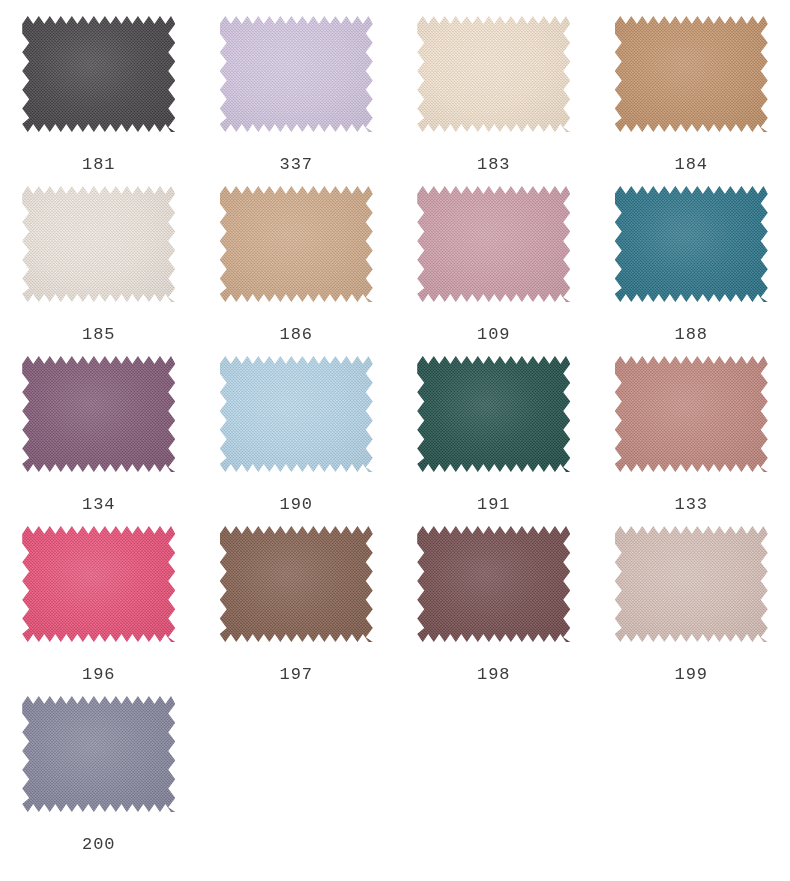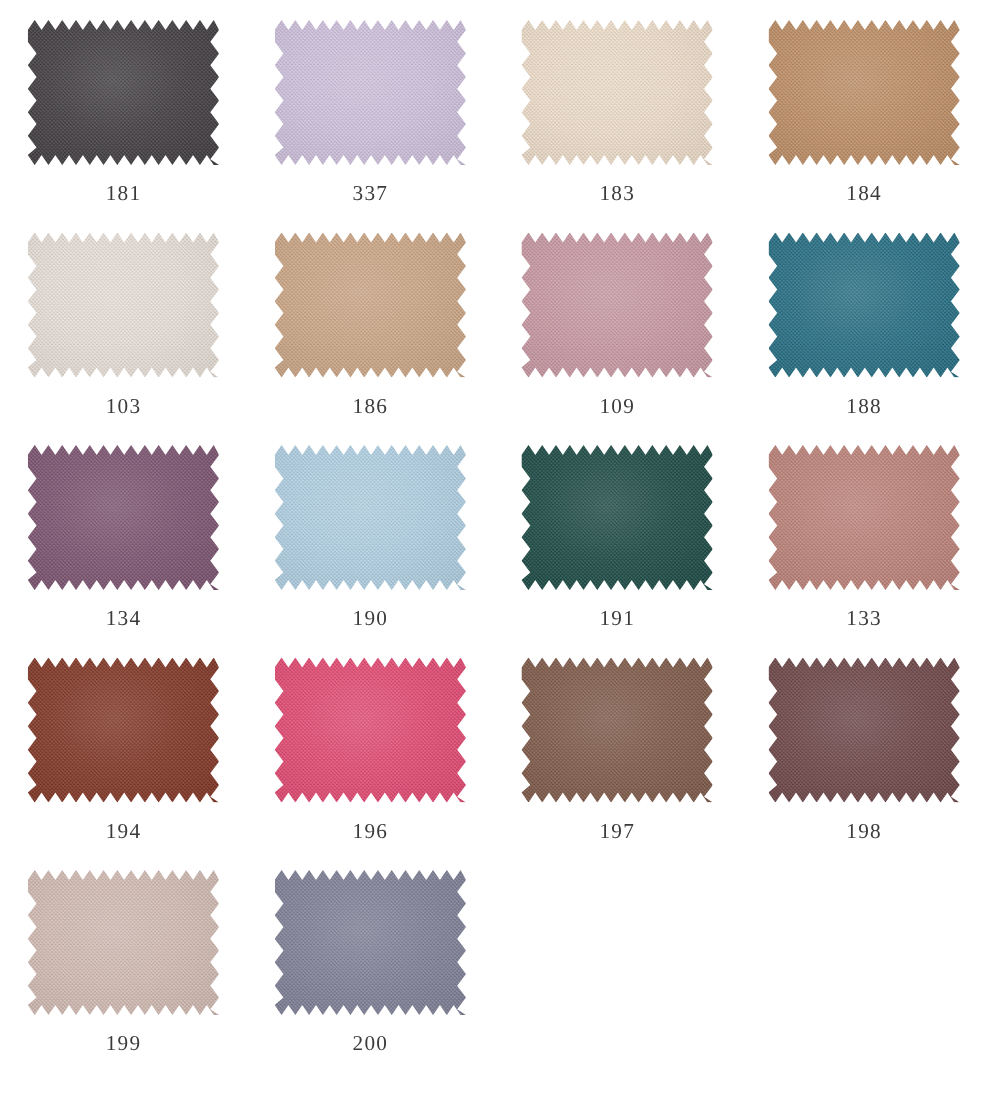--- a/index.html
+++ b/index.html
@@ -80,26 +80,26 @@
   
   .swatch-chip::before{
     content:"";
     position:absolute;
     inset:0;
     background:radial-gradient(ellipse at 45% 42%, rgba(255,255,255,0.13) 0%, rgba(255,255,255,0.04) 45%, rgba(0,0,0,0.05) 100%);
     pointer-events:none;
     z-index:1;
   }
   .swatch-label{
-    margin-top:14px;
+    margin-top:24px;
     font-size:17px;
     color:#3b3b3b;
     letter-spacing:1px;
     line-height:1;
-    font-family:Liberation Serif, serif;
+    font-family:Liberation Mono, monospace;
     -webkit-user-select:none;
     user-select:none;
   }
 </style>
 </head>
 <body style="background-color: rgb(255, 255, 255);">
 
 <div id="swatch-grid">
     <div class="swatch-cell">
       <div class="swatch-chip" style="background-color: rgb(59, 55, 59);"></div>
@@ -112,21 +112,21 @@
     <div class="swatch-cell">
       <div class="swatch-chip" style="background-color: rgb(244, 226, 205);"></div>
       <div class="swatch-label">183</div>
     </div>
     <div class="swatch-cell">
       <div class="swatch-chip" style="background-color: rgb(192, 141, 98);"></div>
       <div class="swatch-label">184</div>
     </div>
     <div class="swatch-cell">
       <div class="swatch-chip" style="background-color: rgb(237, 228, 220);"></div>
-      <div class="swatch-label">103</div>
+      <div class="swatch-label">185</div>
     </div>
     <div class="swatch-cell">
       <div class="swatch-chip" style="background-color: rgb(207, 167, 132);"></div>
       <div class="swatch-label">186</div>
     </div>
     <div class="swatch-cell">
       <div class="swatch-chip" style="background-color: rgb(204, 153, 165);"></div>
       <div class="swatch-label">109</div>
     </div>
     <div class="swatch-cell">
@@ -143,24 +143,20 @@
     </div>
     <div class="swatch-cell">
       <div class="swatch-chip" style="background-color: rgb(20, 69, 63);"></div>
       <div class="swatch-label">191</div>
     </div>
     <div class="swatch-cell">
       <div class="swatch-chip" style="background-color: rgb(191, 129, 119);"></div>
       <div class="swatch-label">133</div>
     </div>
     <div class="swatch-cell">
-      <div class="swatch-chip" style="background-color: rgb(128, 48, 29);"></div>
-      <div class="swatch-label">194</div>
-    </div>
-    <div class="swatch-cell">
       <div class="swatch-chip" style="background-color: rgb(232, 68, 111);"></div>
       <div class="swatch-label">196</div>
     </div>
     <div class="swatch-cell">
       <div class="swatch-chip" style="background-color: rgb(125, 86, 68);"></div>
       <div class="swatch-label">197</div>
     </div>
     <div class="swatch-cell">
       <div class="swatch-chip" style="background-color: rgb(107, 65, 67);"></div>
       <div class="swatch-label">198</div>

